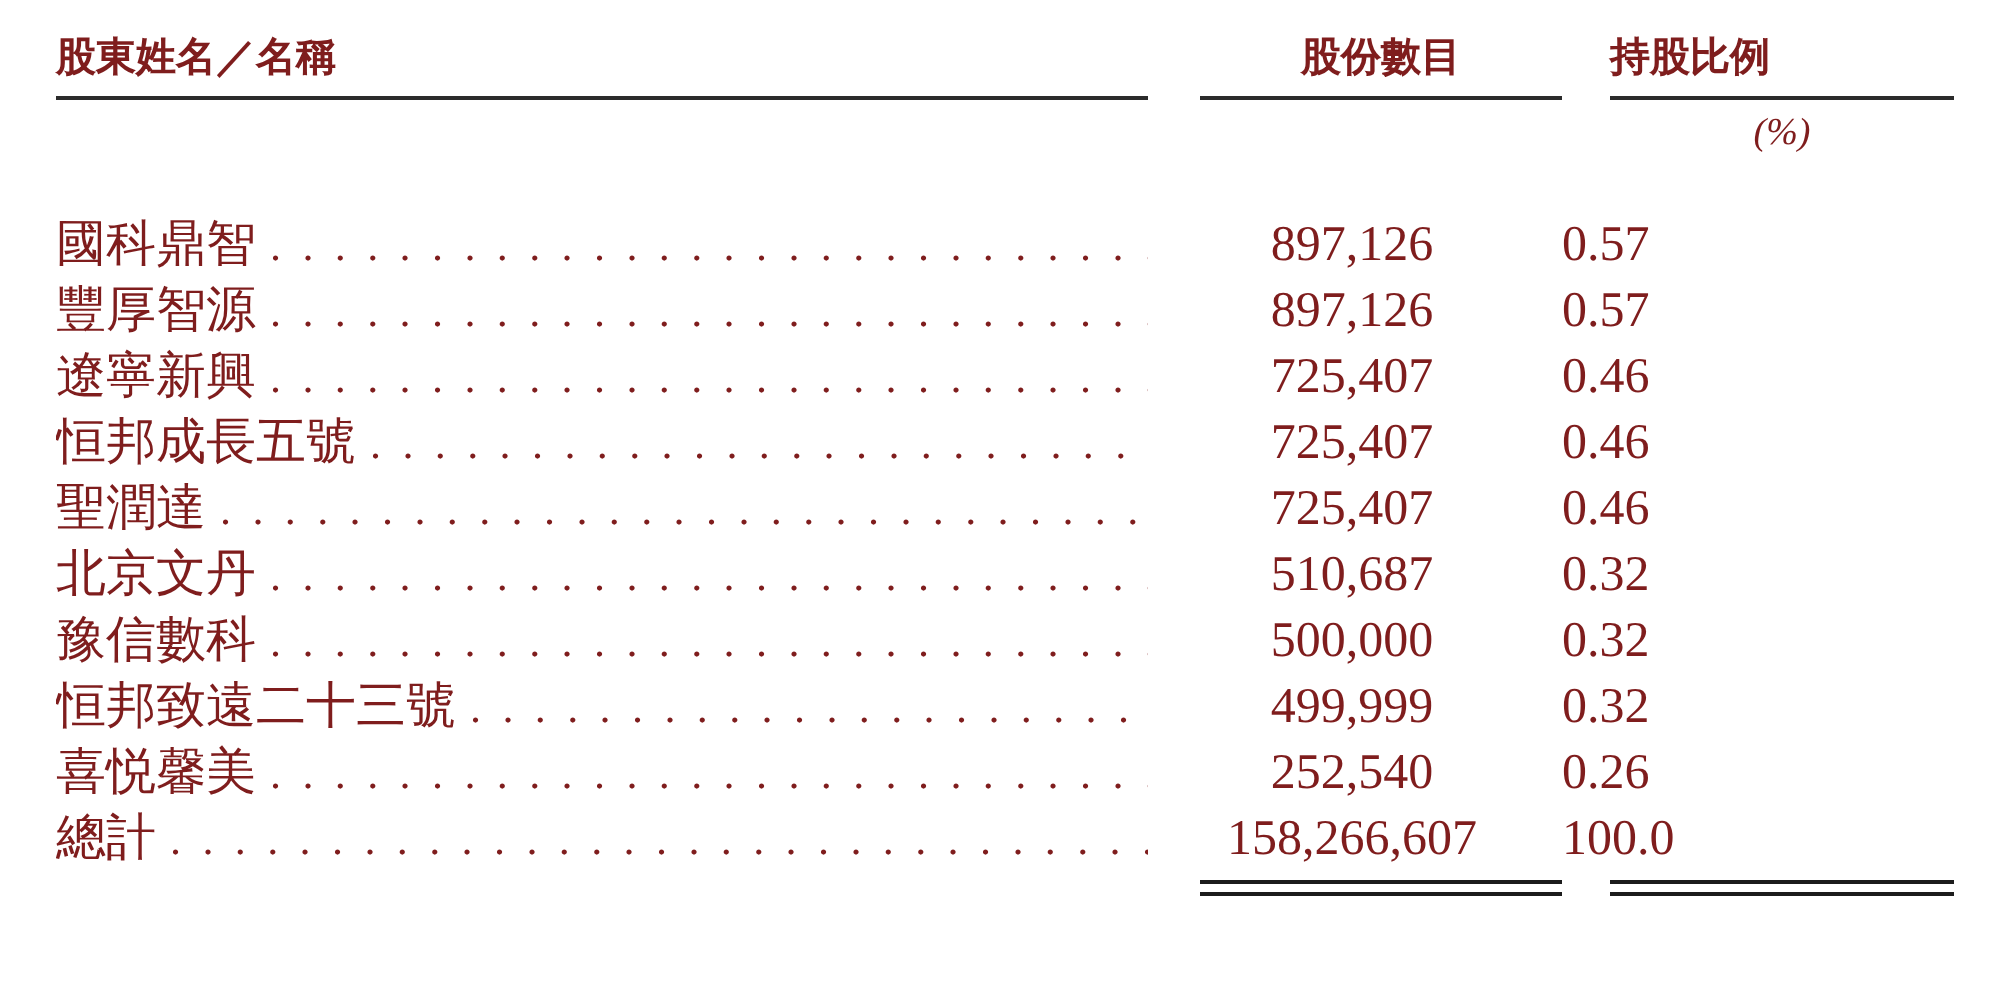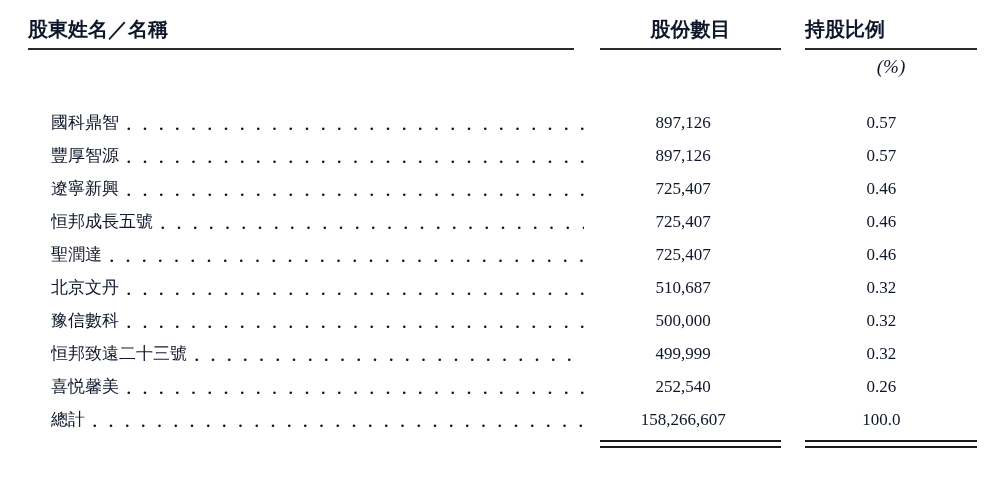--- a/index.html
+++ b/index.html
@@ -1,21 +1,21 @@
 <!DOCTYPE html>
 <html><head>
 <meta charset="utf-8">
 <style>
   * { margin:0; padding:0; box-sizing:border-box; }
   html,body { background:#ffffff; }
   .page {
     position:relative;
     width:1000px; height:498px;
     background:#ffffff;
-    color:#0f172a;
+    color:#7f1d1d;
     font-family:"Liberation Serif","DejaVu Serif",serif;
     overflow:hidden;
   }
   .table { position:absolute; left:28px; top:14px; width:949px; }
 
   
   .thead { display:flex; align-items:flex-end; }
   .th {
     font-family:"Liberation Sans","DejaVu Sans",sans-serif;
     font-weight:700; font-size:20px; line-height:30px;
@@ -27,34 +27,34 @@
   .th.c3h { width:172px; margin-left:24px; text-align:left; }
   .subhead { display:flex; }
   .subhead .cell {
     width:172px; margin-left:777px;
     text-align:center; font-style:italic;
     font-size:19px; line-height:27px; padding-top:3px;
   }
 
   
   .tbody { margin-top:26px; }
-  .row { display:flex; font-size:17px; line-height:33px;margin-left:23px; }
+  .row { display:flex; font-size:25px; line-height:33px; }
   .c1 { width:546px; display:flex; overflow:hidden; white-space:nowrap; }
   .nm { flex:0 0 auto; }
   .leader {
     flex:1 1 auto; overflow:hidden; white-space:nowrap;
     padding-left:7px; font-weight:400; font-size:22px;
   }
   .leader::after {
     content:". . . . . . . . . . . . . . . . . . . . . . . . . . . . . . . . . . . . . . . . . . . . . . . . . .";
     letter-spacing:2.6px;
   }
   .c2 { width:207px; text-align:center; padding-right:3px;
         font-variant-numeric:lining-nums; }
-  .c3 { width:196px; text-align:center; }
+  .c3 { width:196px; text-align:left; }
   .row.bold .nm, .row.bold .c2, .row.bold .c3 { font-weight:400; }
 
   
   .rules { display:flex; margin-top:4px; }
   .rule {
     height:8px;
     border-top:2px solid #1c1c1c;
     border-bottom:2px solid #1c1c1c;
   }
   .rule.r1 { width:181px; margin-left:572px; }

